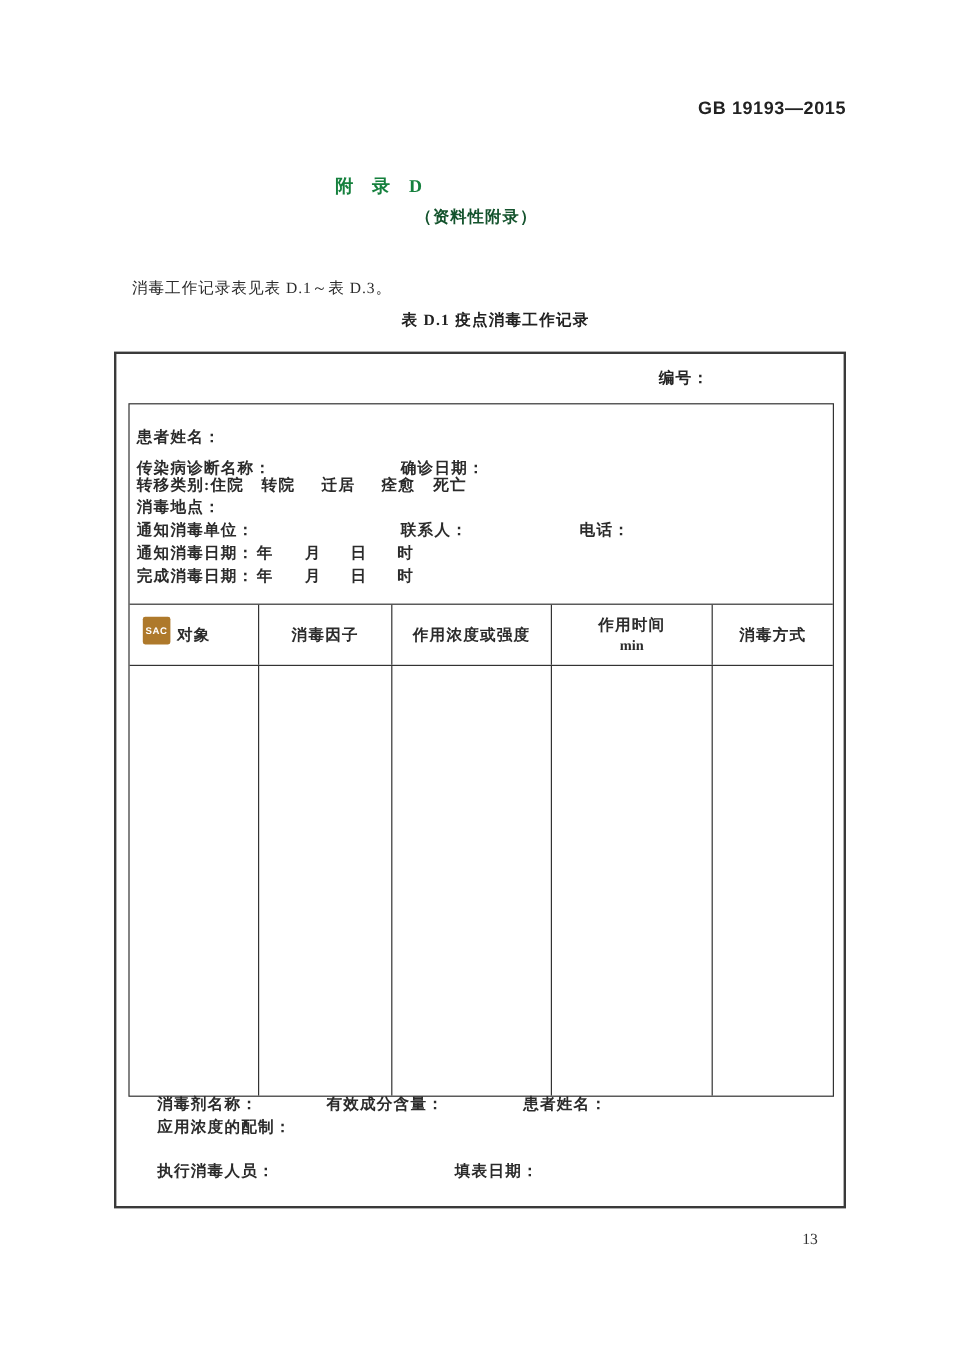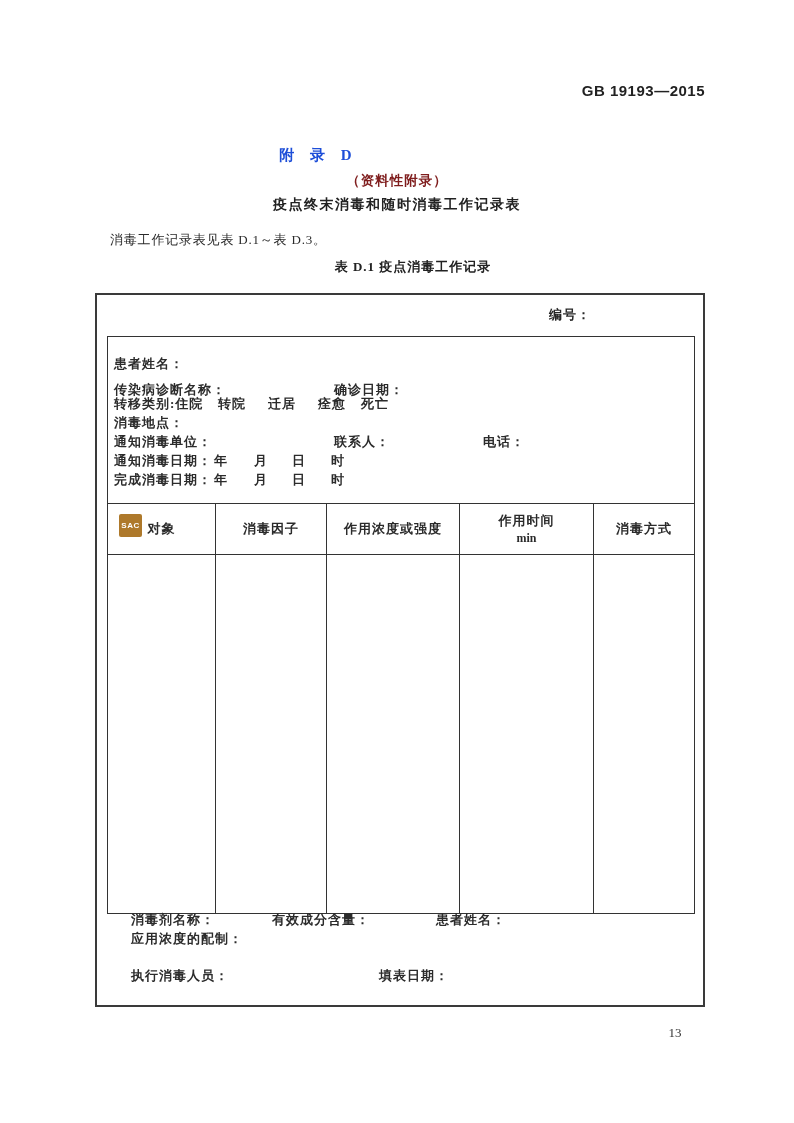--- a/index.html
+++ b/index.html
@@ -10,25 +10,25 @@
   }
 
   
   .std-code {
     position:absolute; top:82px; right:89px;
     font-size:15px; font-weight:bold; letter-spacing:0.5px; color:#222;
     font-family:"Liberation Sans","DejaVu Sans",sans-serif;
   }
   .appendix-title {
     position:absolute; top:146px; left:0; width:637px; text-align:center;
-    font-size:15px; font-weight:bold; letter-spacing:6px; color:#1d4ed8;
+    font-size:15px; font-weight:bold; letter-spacing:6px; color:#15803d;
   }
   .appendix-subtitle {
     position:absolute; top:172px; left:0; width:794px; text-align:center;
-    font-size:13.5px; font-weight:bold; letter-spacing:1px; color:#7f1d1d;
+    font-size:13.5px; font-weight:bold; letter-spacing:1px; color:#14532d;
   }
   .appendix-heading {
     position:absolute; top:196px; left:0; width:794px; text-align:center;
     font-size:14px; font-weight:bold; letter-spacing:1.5px; color:#222;
   }
   .intro {
     position:absolute; top:231px; left:110px;
     font-size:13px; letter-spacing:0.8px; color:#2b2b2b;
   }
   .caption {
@@ -87,21 +87,20 @@
 </style>
 </head>
 <body>
 
 <div class="page">
 
   <div class="std-code">GB 19193—2015</div>
 
   <div class="appendix-title">附 录 D</div>
   <div class="appendix-subtitle">（资料性附录）</div>
-  <div class="appendix-heading">疫点终末消毒和随时消毒工作记录表</div>
 
   <div class="intro">消毒工作记录表见表 D.1～表 D.3。</div>
   <div class="caption">表 D.1  疫点消毒工作记录</div>
 
   <div class="outer-box">
 
     <div class="serial">编号：</div>
 
     <div class="inner-table">
 

